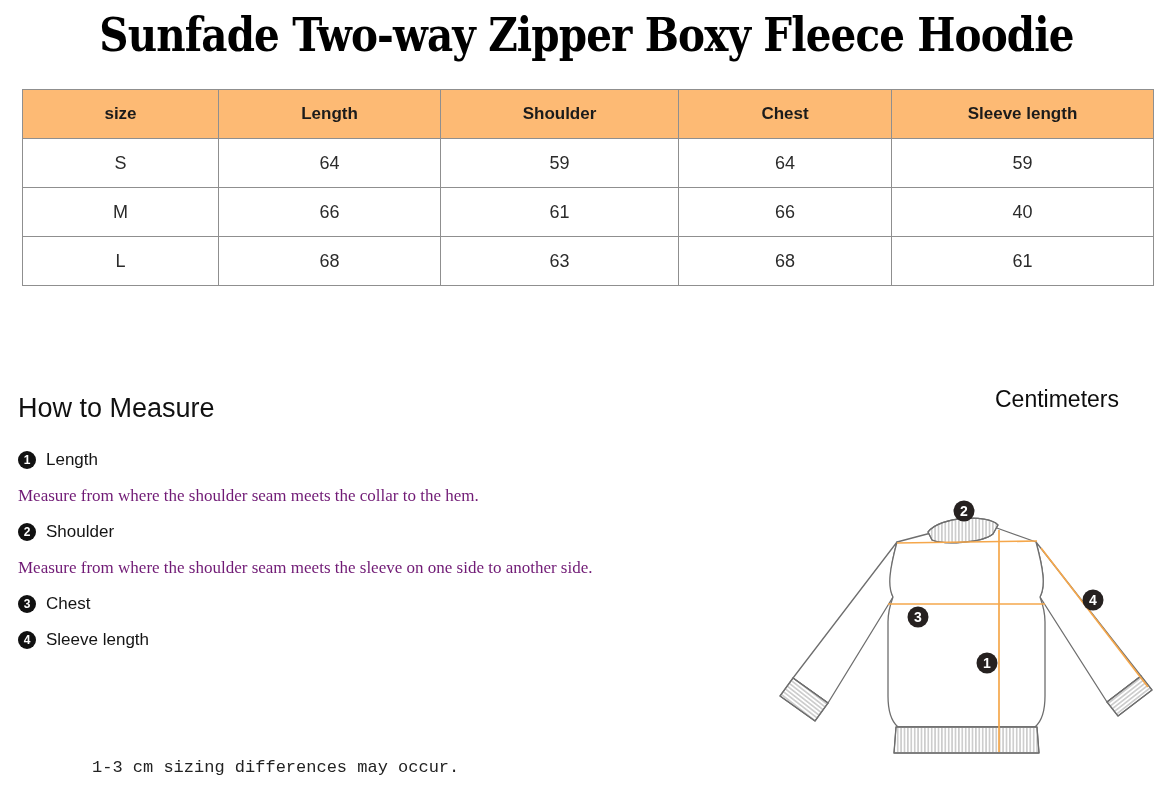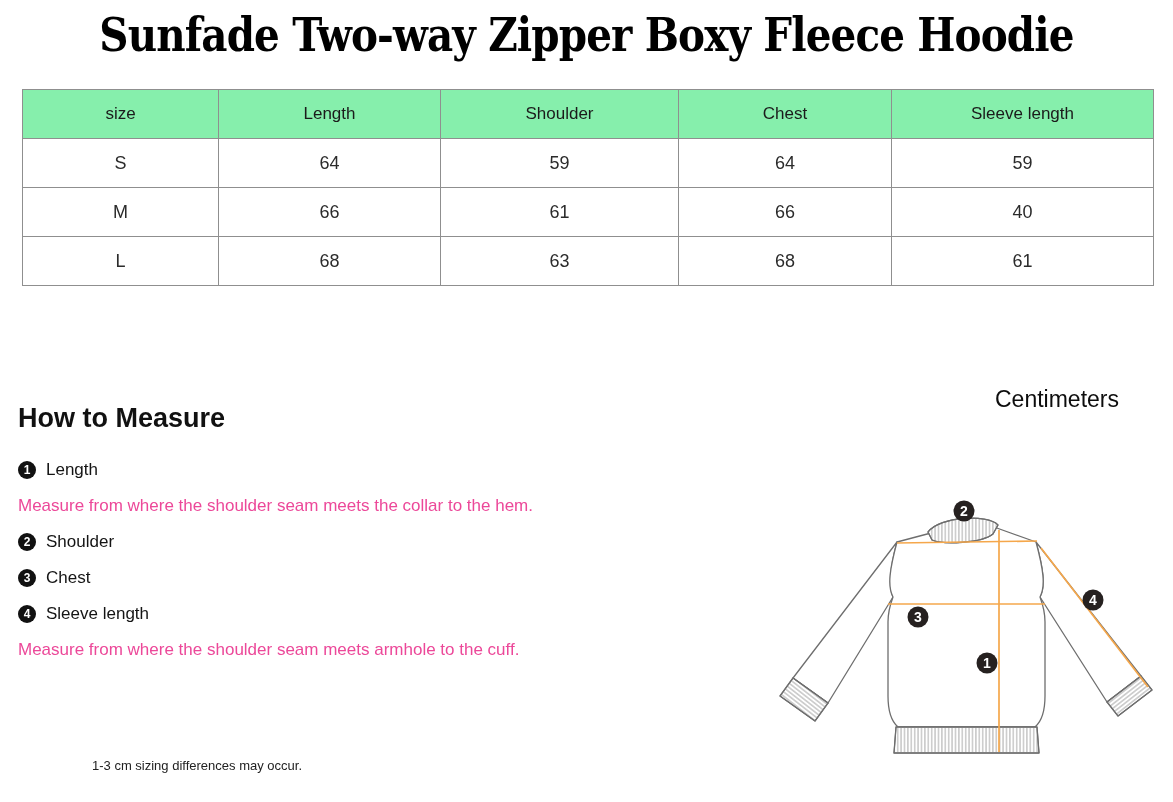--- a/index.html
+++ b/index.html
@@ -17,36 +17,36 @@
     color:#000;transform:scaleX(0.88);transform-origin:center;
     letter-spacing:-1px;white-space:nowrap;
   }
 
   
   table.size-table{
     position:absolute;left:22px;top:89px;width:1131px;
     border-collapse:collapse;table-layout:fixed;
   }
   table.size-table th{
-    background:#86efac;height:46px;font-size:17px;font-weight:400;
+    background:#fdba74;height:46px;font-size:17px;font-weight:700;
     border:1px solid #8f8f8f;color:#1b1b1b;text-align:center;
   }
   table.size-table td{
     height:46px;font-size:18px;font-weight:400;border:1px solid #8f8f8f;
     text-align:center;color:#2b2b2b;background:#fff;
   }
 
   
   .measure{position:absolute;left:18px;top:389px;width:750px;}
   .measure h2{
-    margin:14px 0 26px 0;font-size:27px;font-weight:700;line-height:31px;color:#111;
+    margin:4px 0 26px 0;font-size:27px;font-weight:400;line-height:31px;color:#111;
   }
   .mi-head{display:flex;align-items:center;height:19px;margin-bottom:17px;}
   .mi-desc{height:19px;line-height:19px;margin-bottom:17px;
-    font-size:17px;color:#ec4899;}
+    font-size:17px;color:#701a75;font-family:Liberation Serif, serif;}
   .badge{
     flex:0 0 auto;width:18px;height:18px;border-radius:50%;background:#111;
     color:#fff;font-size:12px;font-weight:700;line-height:18px;text-align:center;
     margin-right:10px;
   }
   .mi-label{font-size:17px;font-weight:500;color:#141414;}
 
   
   .unit{
     position:absolute;left:995px;top:386px;font-size:23px;font-weight:400;color:#0d0d0d;
@@ -56,21 +56,21 @@
   .diagram{position:absolute;left:760px;top:490px;width:413px;height:290px;}
   .outline{fill:#ffffff;stroke:#6e6e6e;stroke-width:1.3;stroke-linejoin:round;}
   .rib{stroke:#6e6e6e;stroke-width:1.1;stroke-linejoin:round;}
   .mline{fill:none;stroke-width:1.7;}
   .badge-num{
     font-family:"Liberation Sans",sans-serif;font-size:14px;font-weight:700;
     fill:#ffffff;text-anchor:middle;
   }
 
   
-  .note{position:absolute;left:92px;top:758px;font-size:13px;color:#222222;}
+  .note{position:absolute;left:92px;top:758px;font-size:17px;color:#222222;font-family:Liberation Mono, monospace;}
 </style>
 </head>
 <body>
 
 <div class="page">
 
   <div class="title">Sunfade Two-way Zipper Boxy Fleece Hoodie</div>
 
   <table class="size-table">
     <colgroup>
@@ -123,35 +123,35 @@
         <span class="mi-label">Length</span>
       </div>
       <div class="mi-desc">Measure from where the shoulder seam meets the collar to the hem.</div>
     </div>
 
     <div class="mi">
       <div class="mi-head">
         <span class="badge">2</span>
         <span class="mi-label">Shoulder</span>
       </div>
+      <div class="mi-desc">Measure from where the shoulder seam meets the sleeve on one side to another side.</div>
     </div>
 
     <div class="mi">
       <div class="mi-head">
         <span class="badge">3</span>
         <span class="mi-label">Chest</span>
       </div>
     </div>
 
     <div class="mi">
       <div class="mi-head">
         <span class="badge">4</span>
         <span class="mi-label">Sleeve length</span>
       </div>
-      <div class="mi-desc">Measure from where the shoulder seam meets armhole to the cuff.</div>
     </div>
   </div>
 
   <div class="unit">Centimeters</div>
 
   <svg class="diagram" viewBox="0 0 413 290" xmlns="http://www.w3.org/2000/svg">
     <defs>
       <pattern id="ribV" width="3.4" height="9" patternUnits="userSpaceOnUse">
         <path d="M1.7,0 V9" stroke="#8d8d8d" stroke-width="0.8"></path>
       </pattern>

